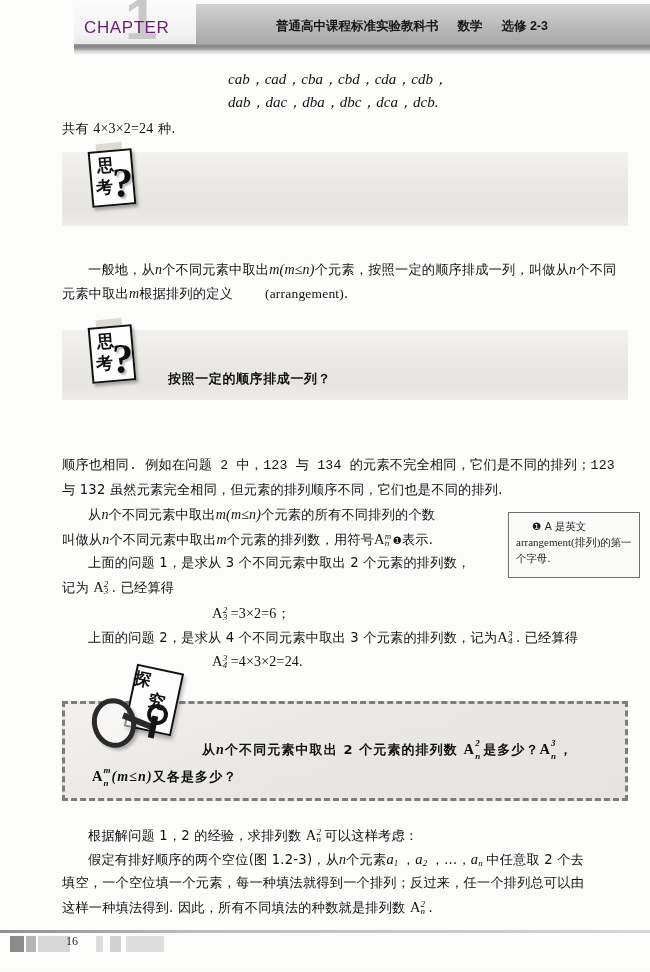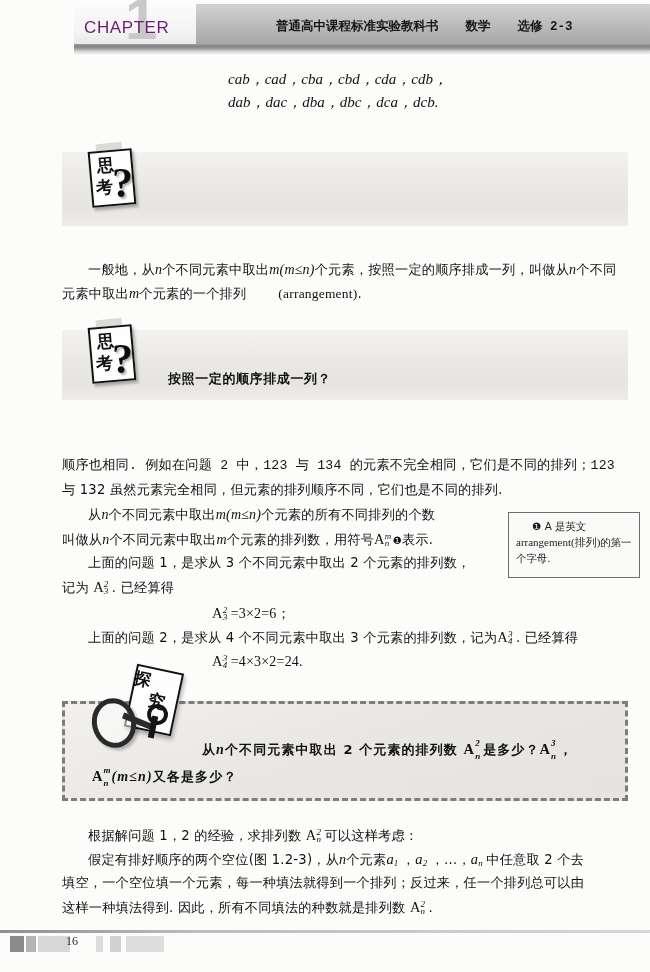--- a/index.html
+++ b/index.html
@@ -60,21 +60,21 @@
     top: 18px;
     font-family: "Liberation Sans", sans-serif;
     font-size: 17px;
     letter-spacing: 0.6px;
     color: #701a75;
   }
   .header-title {
     position: absolute;
     left: 276px;
     top: 18px;
-    font-family: Liberation Mono, monospace;
+    font-family: Liberation Sans, sans-serif;
     font-size: 12.5px;
     font-weight: bold;
     color: #171717;
     white-space: nowrap;
   }
   .header-title .gap { display: inline-block; width: 12px; }
   .header-rule {
     position: absolute;
     left: 74px;
     top: 44px;
@@ -374,33 +374,38 @@
       <span class="gap"></span>
       <span>选修 2-3</span>
     </div>
     <div class="header-rule"></div>
     <div class="header-rule-fade"></div>
   </div>
 
   <div class="math-line" style="left:228px; top:70px;">cab，cad，cba，cbd，cda，cdb，</div>
   <div class="math-line" style="left:228px; top:93px;">dab，dac，dba，dbc，dca，dcb.</div>
 
+  <div class="body-text" style="left:62px; top:117px; width:560px;">
+    <span>共有</span>
+    <span class="math-up">4×3×2=24</span>
+    <span>种.</span>
+  </div>
 
   <div class="think-band" style="left:62px; top:152px; width:566px; height:74px;">
   </div>
   <div class="think-icon" style="left:84px; top:148px;">
     <div class="tape-top"></div>
     <div class="paper"></div>
     <div class="ch ch1">思</div>
     <div class="ch ch2">考</div>
     <div class="qmark">?</div>
   </div>
 
   <div class="body-text" style="left:62px; top:258px; width:566px;">
-    <span style="display:inline-block;width:26px;"></span><span>一般地，从</span><span class="math-italic">n</span><span>个不同元素中取出</span><span class="math-italic">m</span><span class="math-italic">(m≤n)</span><span>个元素，按照一定的顺序排成一列，叫做从</span><span class="math-italic">n</span><span>个不同元素中取出</span><span class="math-italic">m</span><span>个元素的一个排列</span><span class="latin">(arrangement)</span><span>.</span>
+    <span style="display:inline-block;width:26px;"></span><span>一般地，从</span><span class="math-italic">n</span><span>个不同元素中取出</span><span class="math-italic">m</span><span class="math-italic">(m≤n)</span><span>个元素，按照一定的顺序排成一列，叫做从</span><span class="math-italic">n</span><span>个不同元素中取出</span><span class="math-italic">m</span><span>根据排列的定义</span><span class="latin">(arrangement)</span><span>.</span>
   </div>
 
   <div class="think-band" style="left:62px; top:330px; width:566px; height:70px;"></div>
   <div class="think-icon" style="left:84px; top:324px;">
     <div class="tape-top"></div>
     <div class="paper"></div>
     <div class="ch ch1">思</div>
     <div class="ch ch2">考</div>
     <div class="qmark">?</div>
   </div>

